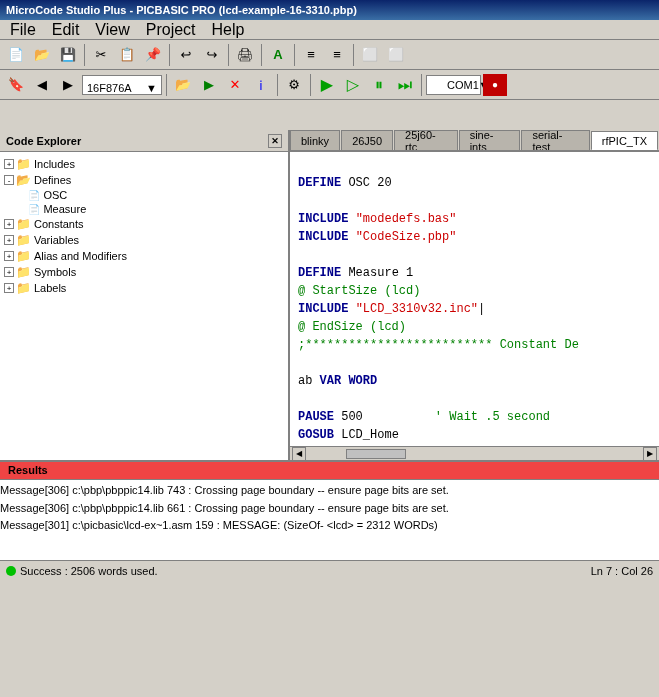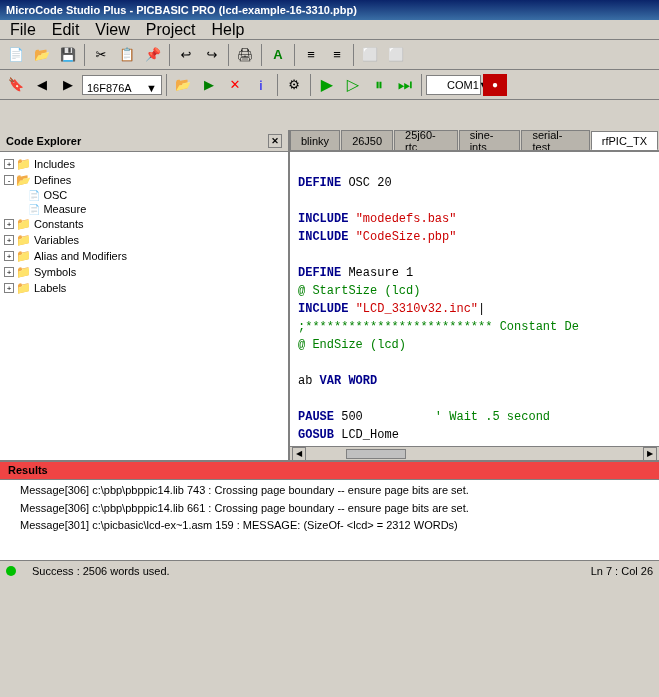--- a/index.html
+++ b/index.html
@@ -184,38 +184,38 @@
       background: #ef4444;
       padding: 2px 8px;
       font-weight: bold;
       font-size: 11px;
       height: 18px;
       border-bottom: 1px solid #808080;
     }
     #results-content {
       flex: 1;
       overflow-y: auto;
-      padding: 2px 20px;
+      padding: 2px 0;
       font-size: 11px;
       line-height: 1.6;
     }
 
     
     #status-bar {
       background: #d4d0c8;
       border-top: 1px solid #808080;
       height: 20px;
       display: flex;
       align-items: center;
       padding: 0 6px;
       font-size: 11px;
       justify-content: space-between;
     }
     .status-left {
-      display: flex; align-items: center; gap: 16px;
+      display: flex; align-items: center; gap: 4px;
     }
     .status-green {
       width: 10px; height: 10px;
       background: #00c000;
       border-radius: 50%;
       display: inline-block;
     }
 
     
     .kw-blue { color: #00008B; font-weight: bold; }
@@ -398,22 +398,22 @@
       <div id="editor-area">
         <div class="code-line">&nbsp;</div>
         <div class="code-line"><span class="kw-blue">DEFINE</span> OSC 20</div>
         <div class="code-line">&nbsp;</div>
         <div class="code-line"><span class="kw-blue">INCLUDE</span> <span class="kw-red">"modedefs.bas"</span></div>
         <div class="code-line"><span class="kw-blue">INCLUDE</span> <span class="kw-red">"CodeSize.pbp"</span></div>
         <div class="code-line">&nbsp;</div>
         <div class="code-line"><span class="kw-blue">DEFINE</span> Measure 1</div>
         <div class="code-line"><span class="kw-green">@ StartSize (lcd)</span></div>
         <div class="code-line"><span class="kw-blue">INCLUDE</span> <span class="kw-red">"LCD_3310v32.inc"</span>|</div>
+        <div class="code-line"><span class="kw-green">@ EndSize (lcd)</span></div>
         <div class="code-line"><span class="comment-green">;************************** Constant De</span></div>
-        <div class="code-line"><span class="kw-green">@ EndSize (lcd)</span></div>
         <div class="code-line">&nbsp;</div>
         <div class="code-line">ab <span class="kw-blue">VAR</span> <span class="kw-blue">WORD</span></div>
         <div class="code-line">&nbsp;</div>
         <div class="code-line"><span class="kw-blue">PAUSE</span> 500&nbsp;&nbsp;&nbsp;&nbsp;&nbsp;&nbsp;&nbsp;&nbsp;&nbsp; <span class="comment-green">' Wait .5 second</span></div>
         <div class="code-line"><span class="kw-blue">GOSUB</span> LCD_Home</div>
         <div class="code-line"> 250</div>
 
       </div>
 
       <div id="editor-scrollbar" style="display:flex; align-items:center; height:14px; background:#d4d0c8; border-top:1px solid #808080;">

